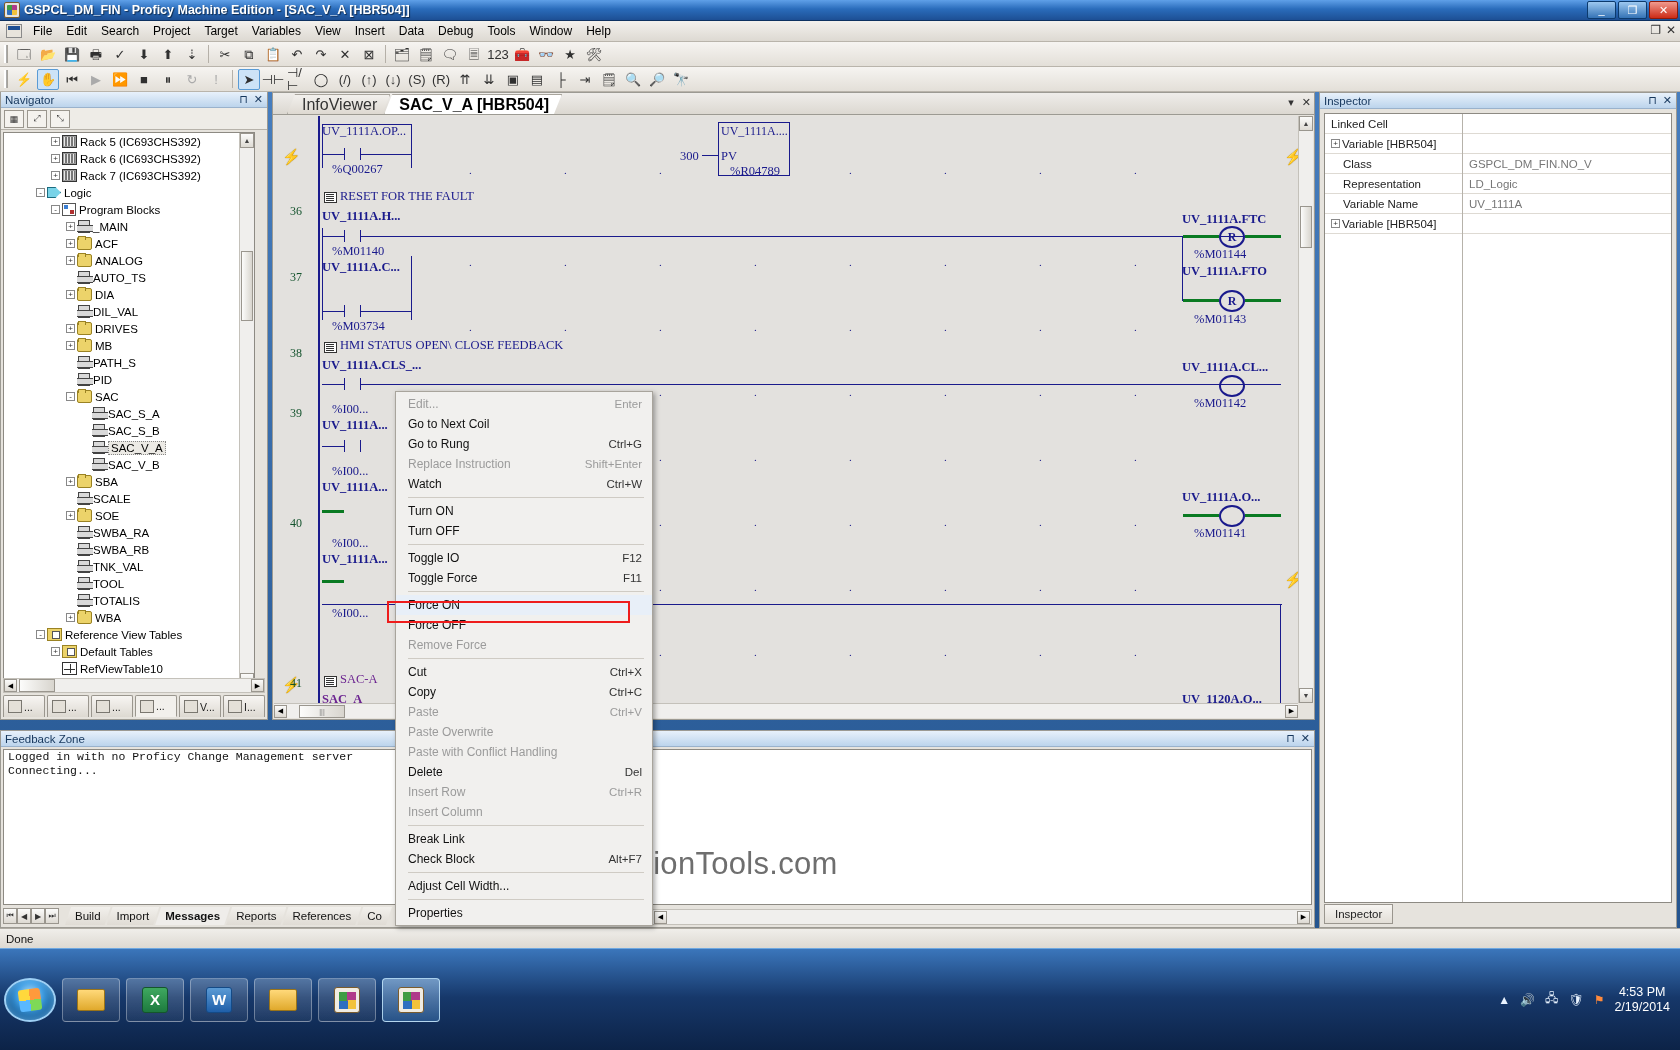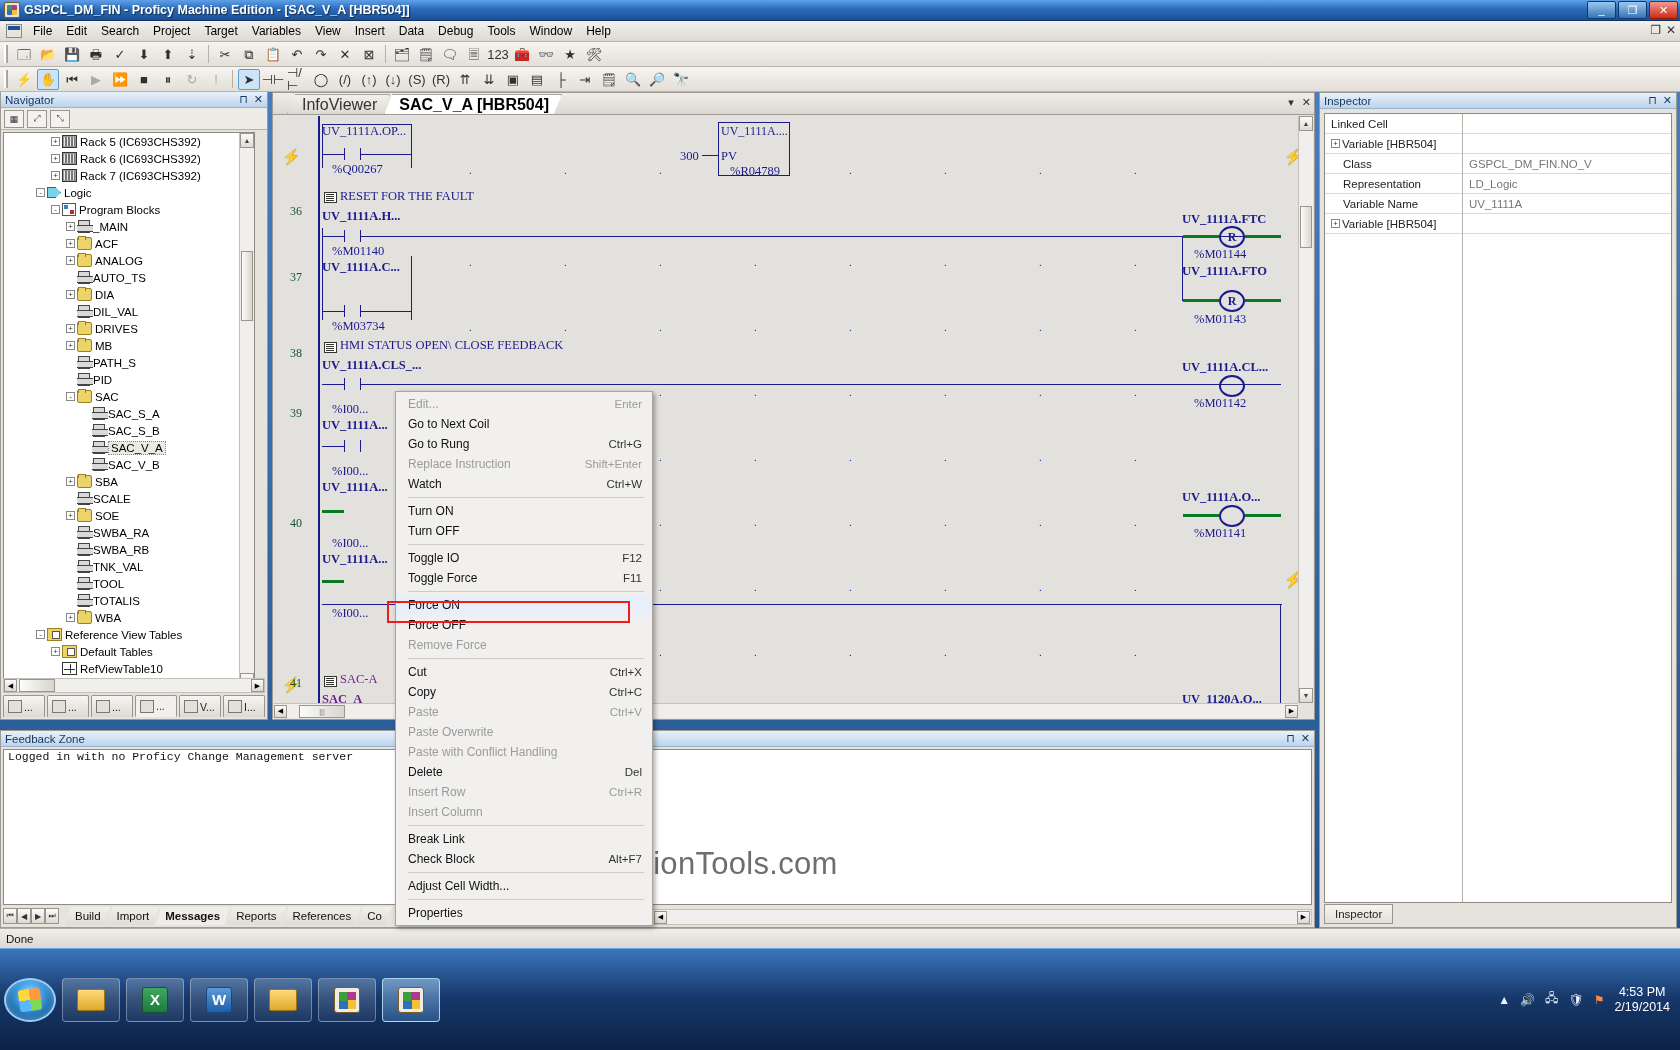--- a/index.html
+++ b/index.html
@@ -933,20 +933,21 @@
   <div class="feedback">
     <div class="dock-title">
       <span>Feedback Zone</span>
       <span class="sp">
         <span>⊓</span>
         <span>✕</span>
       </span>
     </div>
     <div class="fb-body">
       <div class="fb-line">Logged in with no Proficy Change Management server</div>
+      <div class="fb-line">Connecting...</div>
       <div class="watermark">InstrumentationTools.com</div>
     </div>
     <div class="fb-tabs">
       <div class="fbnav">⏮</div>
       <div class="fbnav">◀</div>
       <div class="fbnav">▶</div>
       <div class="fbnav">⏭</div>
       <div style="width:6px;"></div>
       <div class="fb-tab">Build</div>
       <div class="fb-tab">Import</div>

